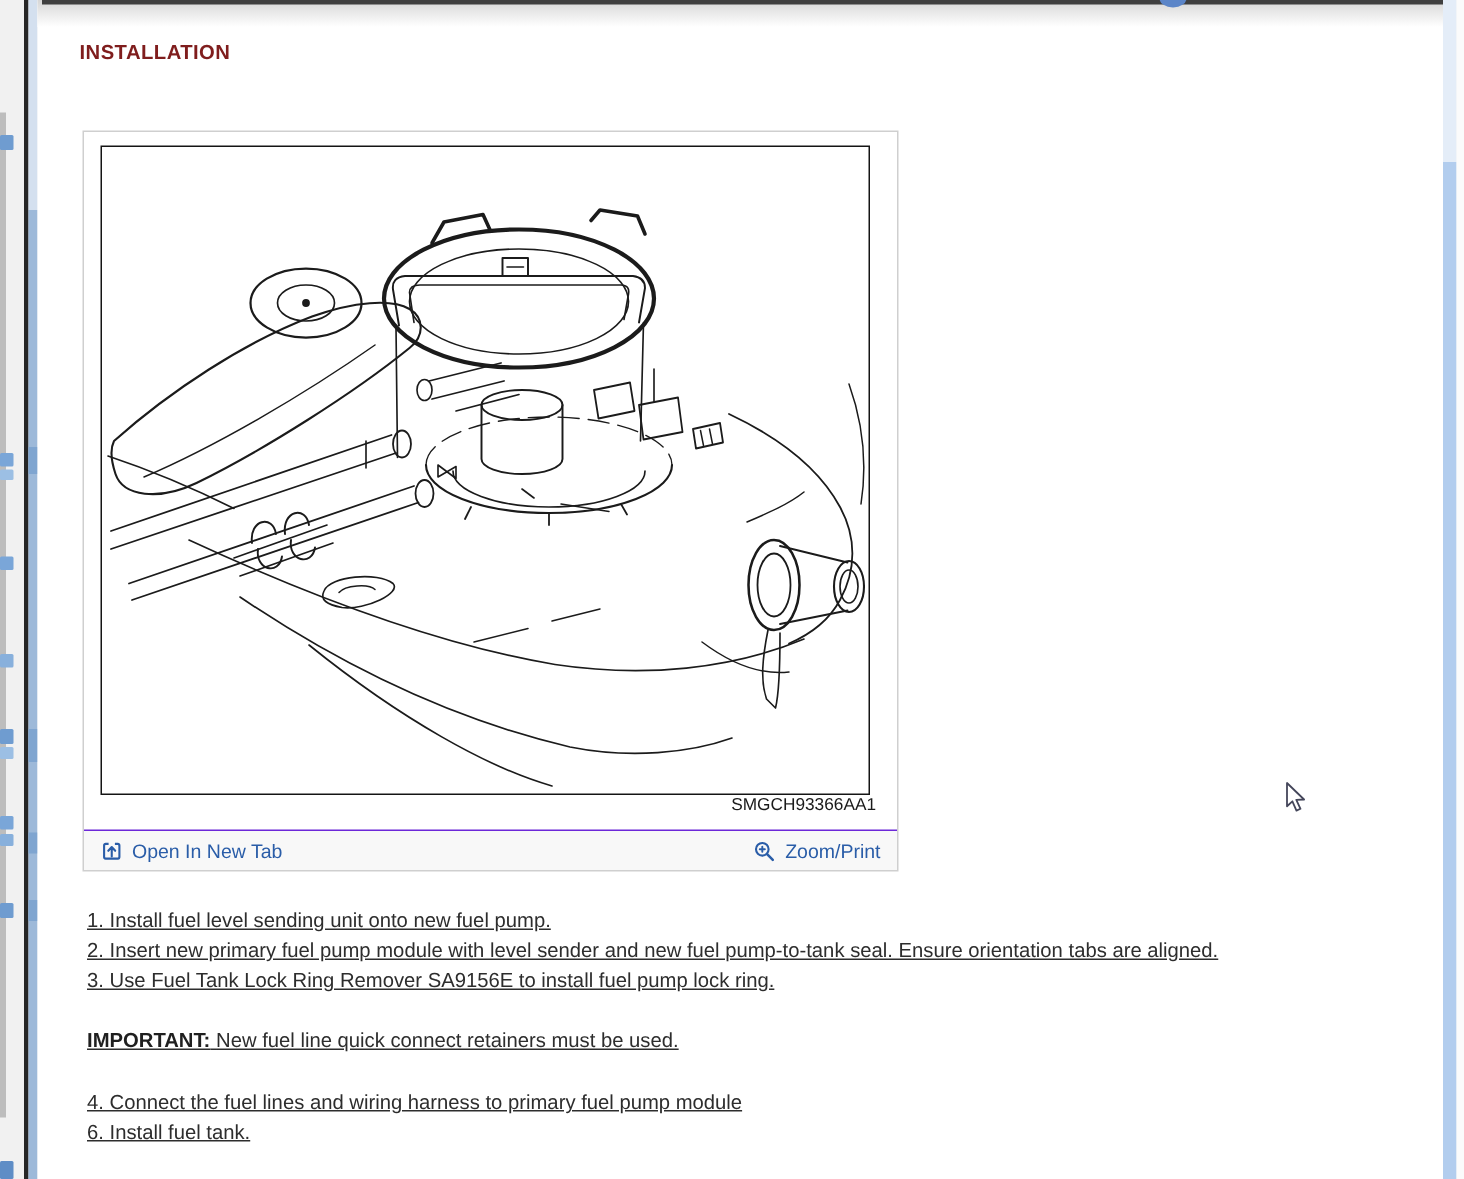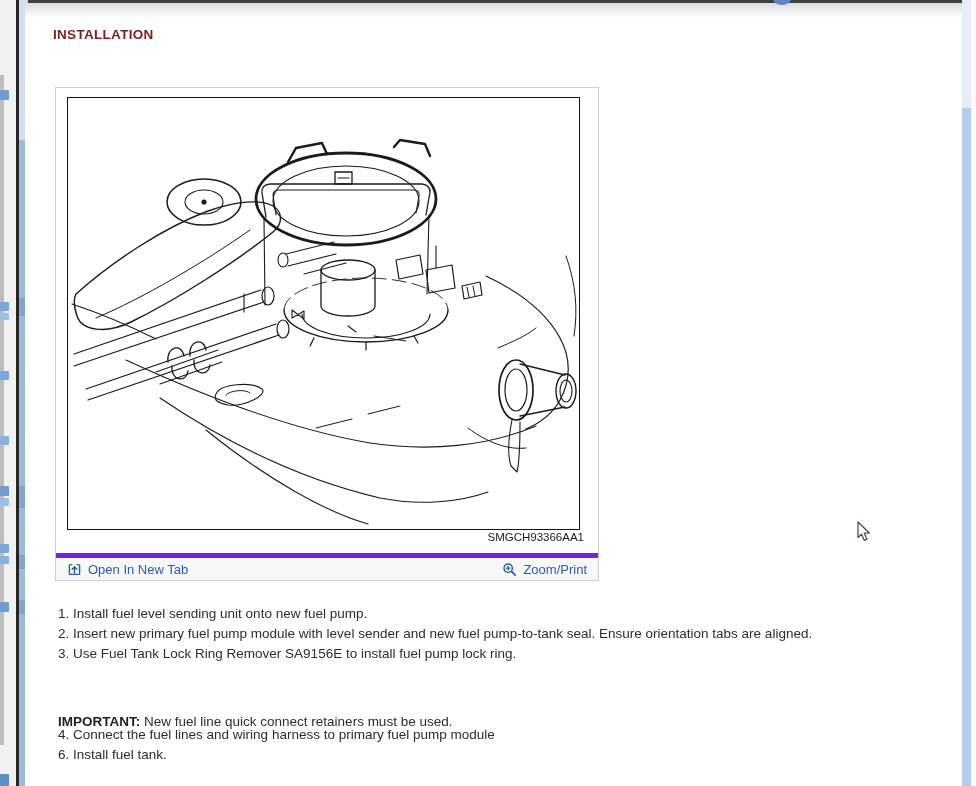--- a/index.html
+++ b/index.html
@@ -25,26 +25,26 @@
   .blue-peek{position:absolute;left:748px;top:-7px;width:18px;height:12px;border-radius:50%;background:#5b85c8;}
   .page-heading{position:absolute;left:28px;top:27px;font-size:13.5px;font-weight:bold;
     color:#7f1d1d;letter-spacing:.3px;}
   
   .figure-card{position:absolute;left:30px;top:87px;width:544px;height:494px;
     background:#fff;border:1px solid #cfcfcf;box-sizing:border-box;padding-left:37px;}
   .drawing-box{position:absolute;left:11px;top:9px;width:511px;height:431px;
     border:1px solid #141414;box-sizing:content-box;background:#fff;}
   .figure-code{position:absolute;right:14px;top:443px;font-size:11.5px;color:#1a1a1a;}
   .figure-footer{position:absolute;left:0;right:0;bottom:0;height:27px;background:#f8f8f8;
-    border-top:5px solid #6d28d9;display:flex;justify-content:space-between;align-items:center;
+    border-top:1px solid #6d28d9;display:flex;justify-content:space-between;align-items:center;
     padding:0 11px;box-sizing:border-box;}
   .fig-link{display:flex;align-items:center;gap:6px;color:#2a5da8;font-size:13px;cursor:pointer;text-decoration:none;}
   .fig-link svg{display:block;}
   
-  .step-line{position:absolute;left:33px;font-size:13.5px;line-height:20px;color:#2d2d2d;white-space:nowrap;}
+  .step-line{position:absolute;left:33px;font-size:13.5px;line-height:20px;color:#2d2d2d;white-space:nowrap;text-decoration:underline;}
   .note-label{font-weight:bold;color:#1f1f1f;}
   
   .right-scroll-track{position:absolute;left:962px;top:0;width:9px;height:786px;background:#e4edf8;}
   .right-scroll-thumb{position:absolute;left:962px;top:108px;width:9px;height:678px;background:#b2cdee;}
   .right-margin{position:absolute;left:971px;top:0;width:5px;height:786px;background:#fbfbfb;}
   
   .cursor{position:absolute;left:832px;top:521px;z-index:50;}
 </style>
 </head>
 <body>
@@ -179,21 +179,21 @@
         </svg>
         <span>Zoom/Print</span>
       </a>
     </div>
   </div>
 
   <div class="step-line" style="top:604px">1. Install fuel level sending unit onto new fuel pump.</div>
   <div class="step-line" style="top:624px">2. Insert new primary fuel pump module with level sender and new fuel pump-to-tank seal. Ensure orientation tabs are aligned.</div>
   <div class="step-line" style="top:644px">3. Use Fuel Tank Lock Ring Remover SA9156E to install fuel pump lock ring.</div>
 
-  <div class="step-line" style="top:712px">
+  <div class="step-line" style="top:684px">
     <span class="note-label">IMPORTANT:</span>
     <span>New fuel line quick connect retainers must be used.</span>
   </div>
 
   <div class="step-line" style="top:725px">4. Connect the fuel lines and wiring harness to primary fuel pump module</div>
   <div class="step-line" style="top:745px">6. Install fuel tank.</div>
 
   <div class="cursor">
     <svg width="15" height="22" viewBox="0 0 15 22">
       <path d="M1,1 L1,16.5 L4.6,13.2 L7.3,19.4 L10,18.2 L7.2,12.2 L12.4,12 Z" fill="#ffffff" stroke="#44465a" stroke-width="1.2" stroke-linejoin="round"></path>

